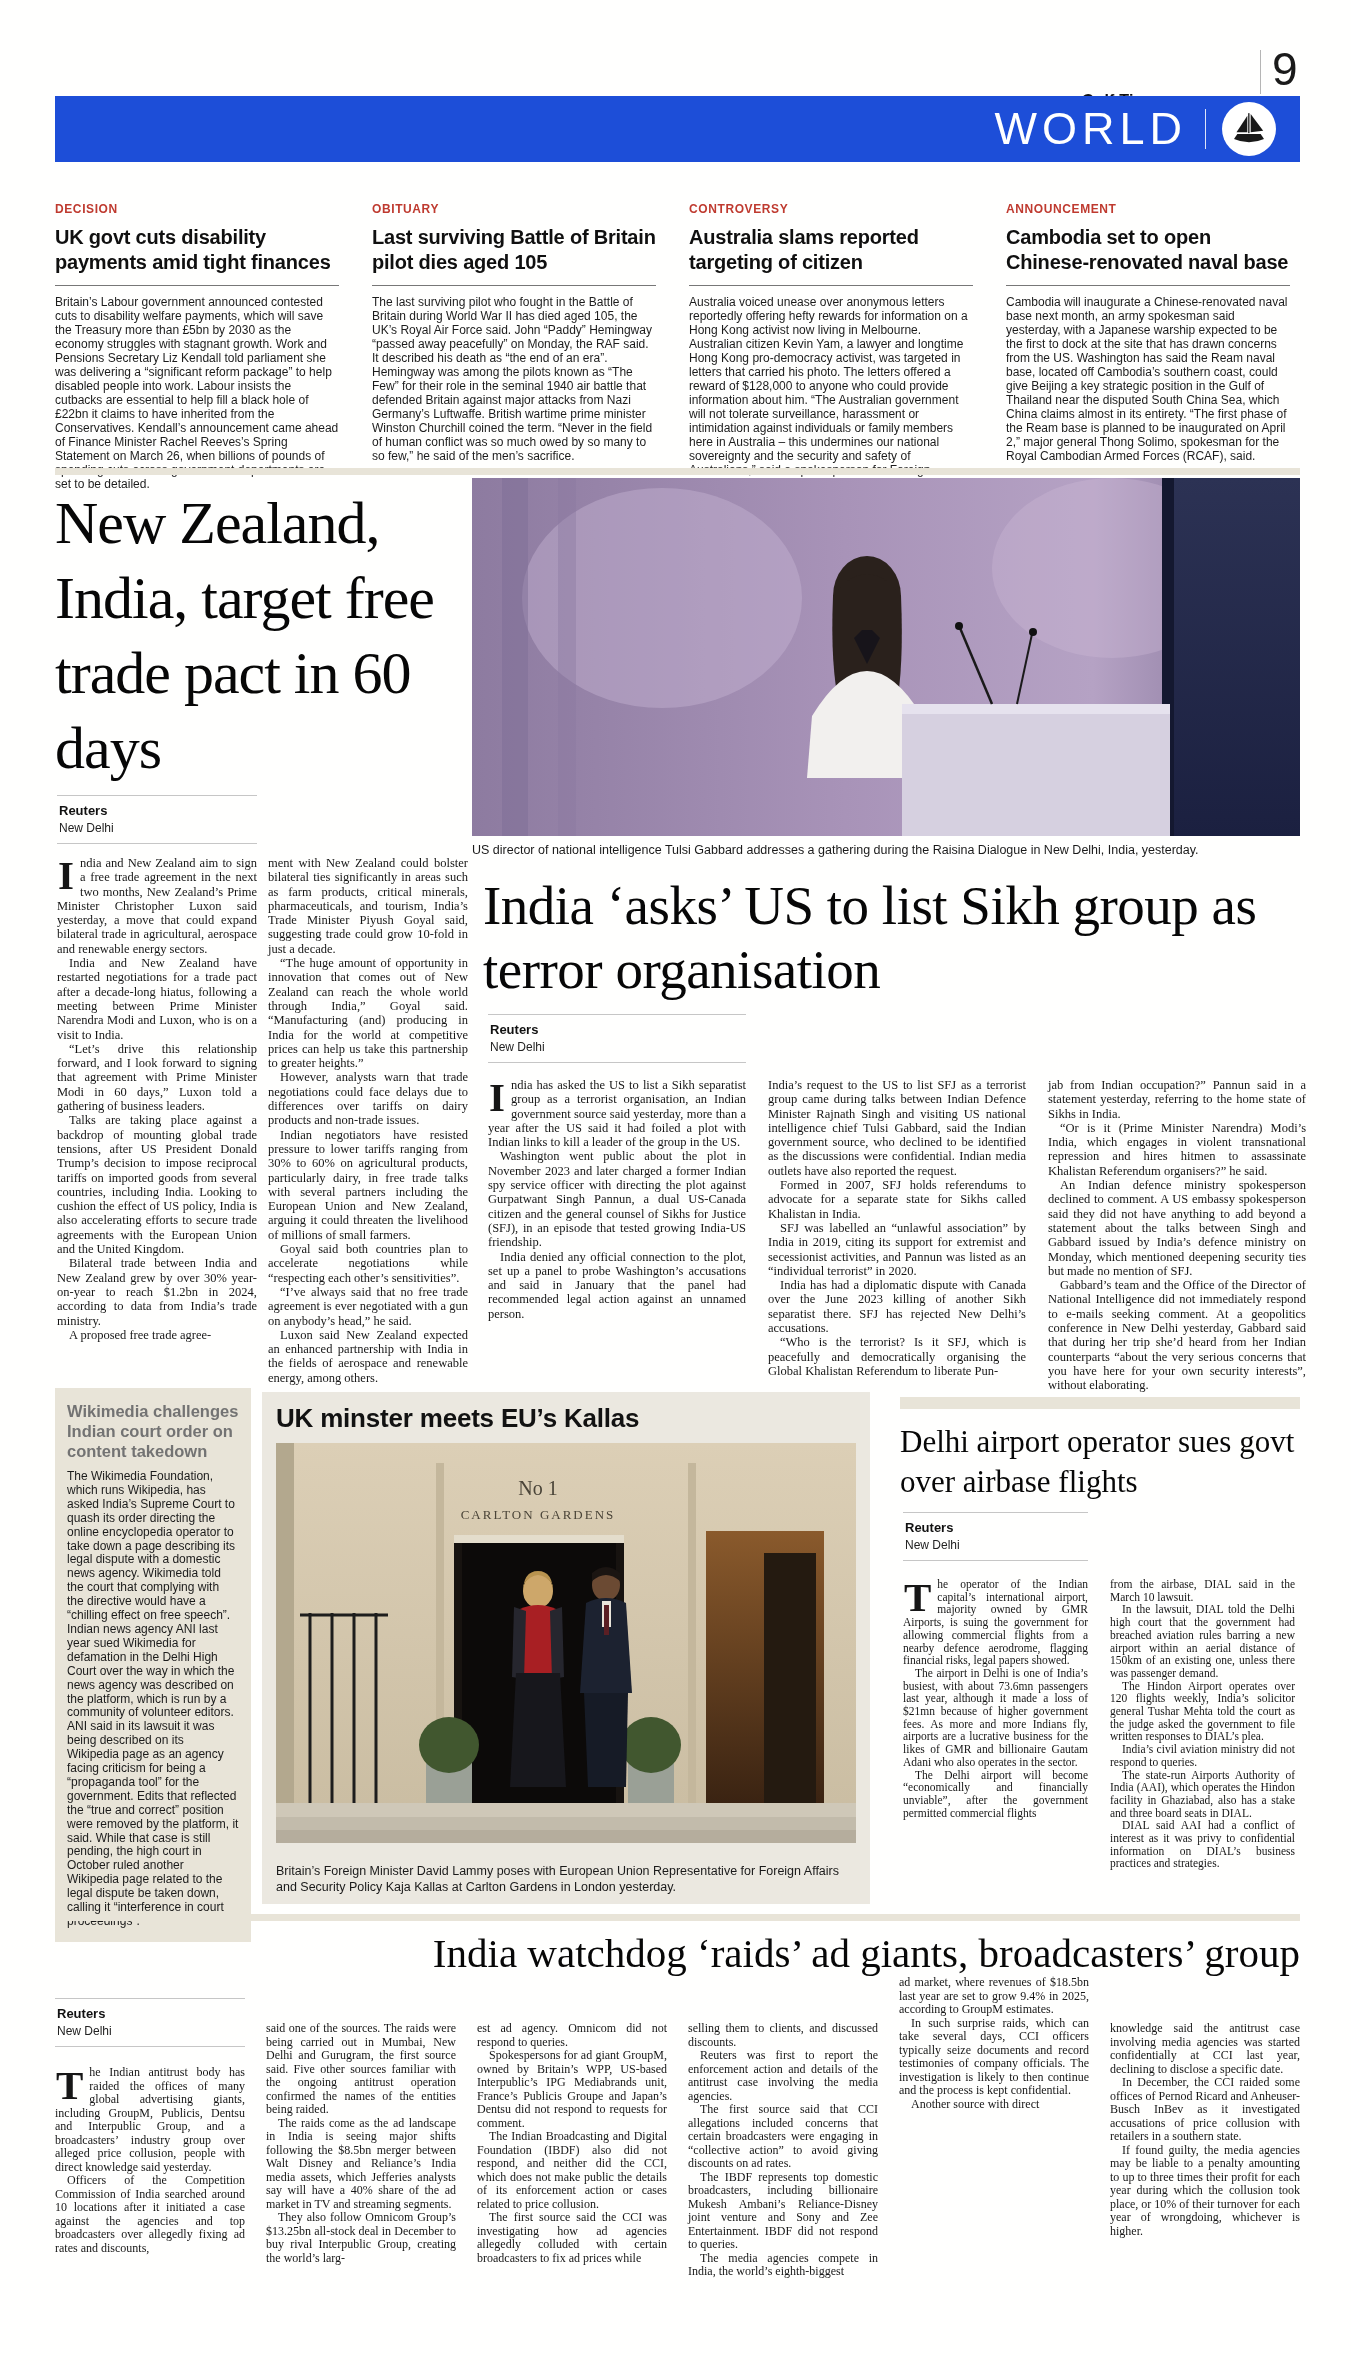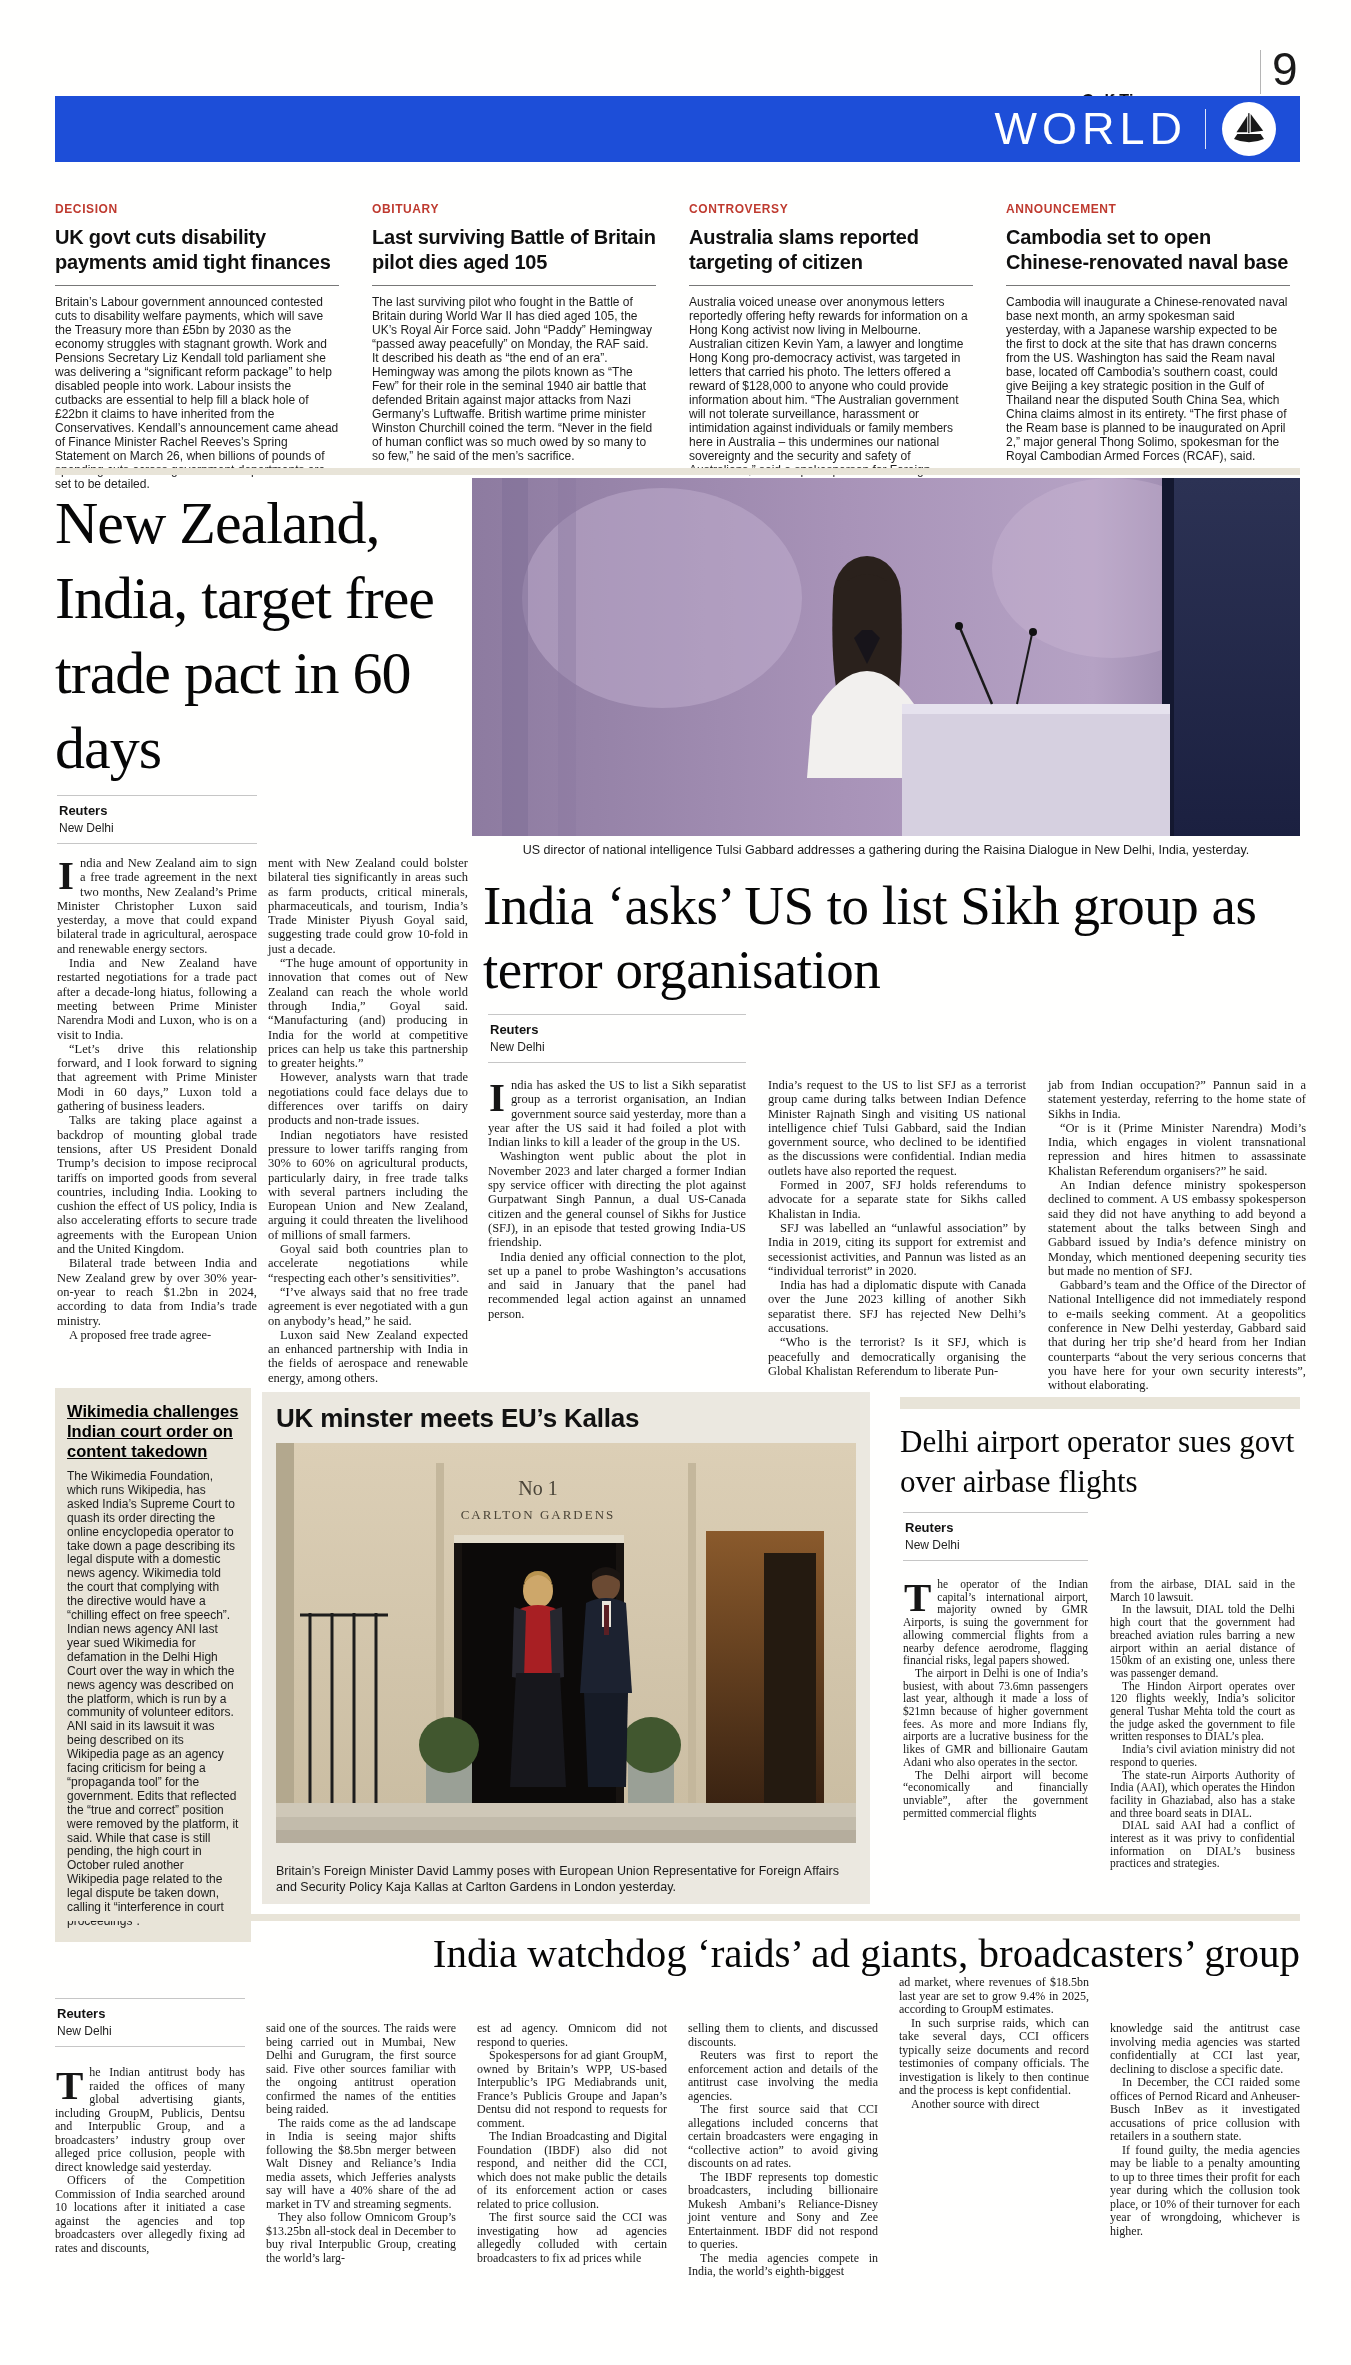--- a/index.html
+++ b/index.html
@@ -47,21 +47,21 @@
   .scol p + p { text-indent:12px; }
   .f125 { font-size:12.5px; line-height:14.3px; }
   .f115 { font-size:11.5px; line-height:12.7px; }
   .f120 { font-size:12px; line-height:13.5px; }
   .dc p:first-child::first-letter { float:left; font-size:41px; line-height:33px; font-weight:bold; padding:3px 6px 0 1px; }
 
   .caption { font-size:12.5px; line-height:16px; color:#1a1a1a; }
 
   
   .wikibox { background:#e8e4d8; padding:13px 12px; }
-  .wikihead { color:#000000; font-size:16.5px; line-height:20px; font-weight:bold;text-decoration:underline; }
+  .wikihead { color:#737373; font-size:16.5px; line-height:20px; font-weight:bold; }
   .wikibody { font-size:12px; line-height:13.9px; color:#1b1b1b; margin-top:9px; }
 
   
   .kallasbox { background:#ebe8e0; }
   .kallashead { font-size:26px; font-weight:bold; color:#121212; padding:11px 14px 9px 14px; letter-spacing:-.2px; }
   .kallascap { padding:8px 14px 12px 14px;margin-top:12px; }
 
   svg { display:block; }
 </style>
 </head>
@@ -168,21 +168,21 @@
       <path d="M382 160 L395 186 L408 160 L400 152 L390 152 Z" fill="#17141a"></path>
 
       <rect x="430" y="232" width="268" height="126" fill="#d6d0e0"></rect>
       <rect x="430" y="226" width="268" height="10" fill="#e6e2ee"></rect>
       <line x1="520" y1="226" x2="488" y2="150" stroke="#1a1a1a" stroke-width="2.5"></line>
       <line x1="545" y1="226" x2="560" y2="156" stroke="#1a1a1a" stroke-width="2"></line>
       <circle cx="487" cy="148" r="4" fill="#111"></circle>
       <circle cx="561" cy="154" r="4" fill="#111"></circle>
     </svg>
   </div>
-  <div class="abs caption" style="left:472px; top:842px; width:828px;text-align:center;">US director of national intelligence Tulsi Gabbard addresses a gathering during the Raisina Dialogue in New Delhi, India, yesterday.</div>
+  <div class="abs caption" style="left:472px; top:842px; width:828px;">US director of national intelligence Tulsi Gabbard addresses a gathering during the Raisina Dialogue in New Delhi, India, yesterday.</div>
 
   <div class="abs serif-head sikh-head" style="left:483px; top:874px; width:845px;">India ‘asks’ US to list Sikh group as terror organisation</div>
   <div class="abs byline" style="left:488px; top:1014px; width:258px;">
     <div class="ag">Reuters</div>
     <div class="loc">New Delhi</div>
   </div>
   <div class="abs scol f125 dc" style="left:488px; top:1078px; width:258px;">
       <p>India has asked the US to list a Sikh separatist group as a terrorist organisation, an Indian government source said yesterday, more than a year after the US said it had foiled a plot with Indian links to kill a leader of the group in the US.</p>
       <p>Washington went public about the plot in November 2023 and later charged a former Indian spy service officer with directing the plot against Gurpatwant Singh Pannun, a dual US-Canada citizen and the general counsel of Sikhs for Justice (SFJ), in an episode that tested growing India-US friendship.</p>
       <p>India denied any official connection to the plot, set up a panel to probe Washington’s accusations and said in January that the panel had recommended legal action against an unnamed person.</p>

